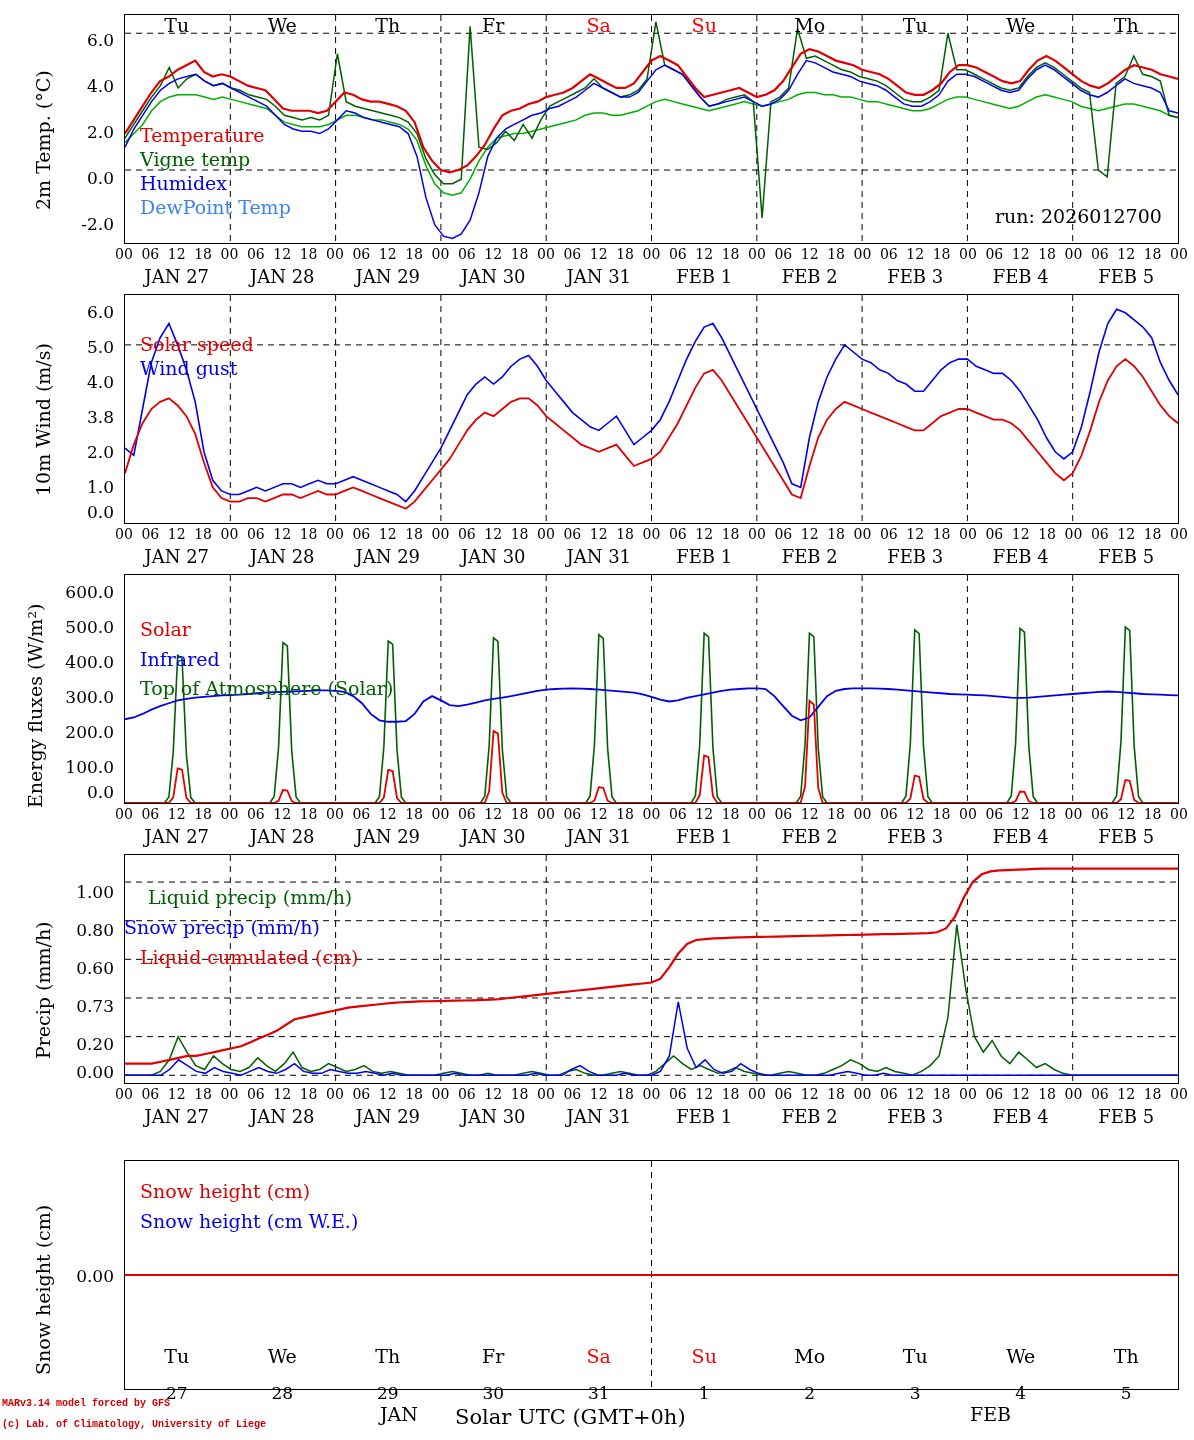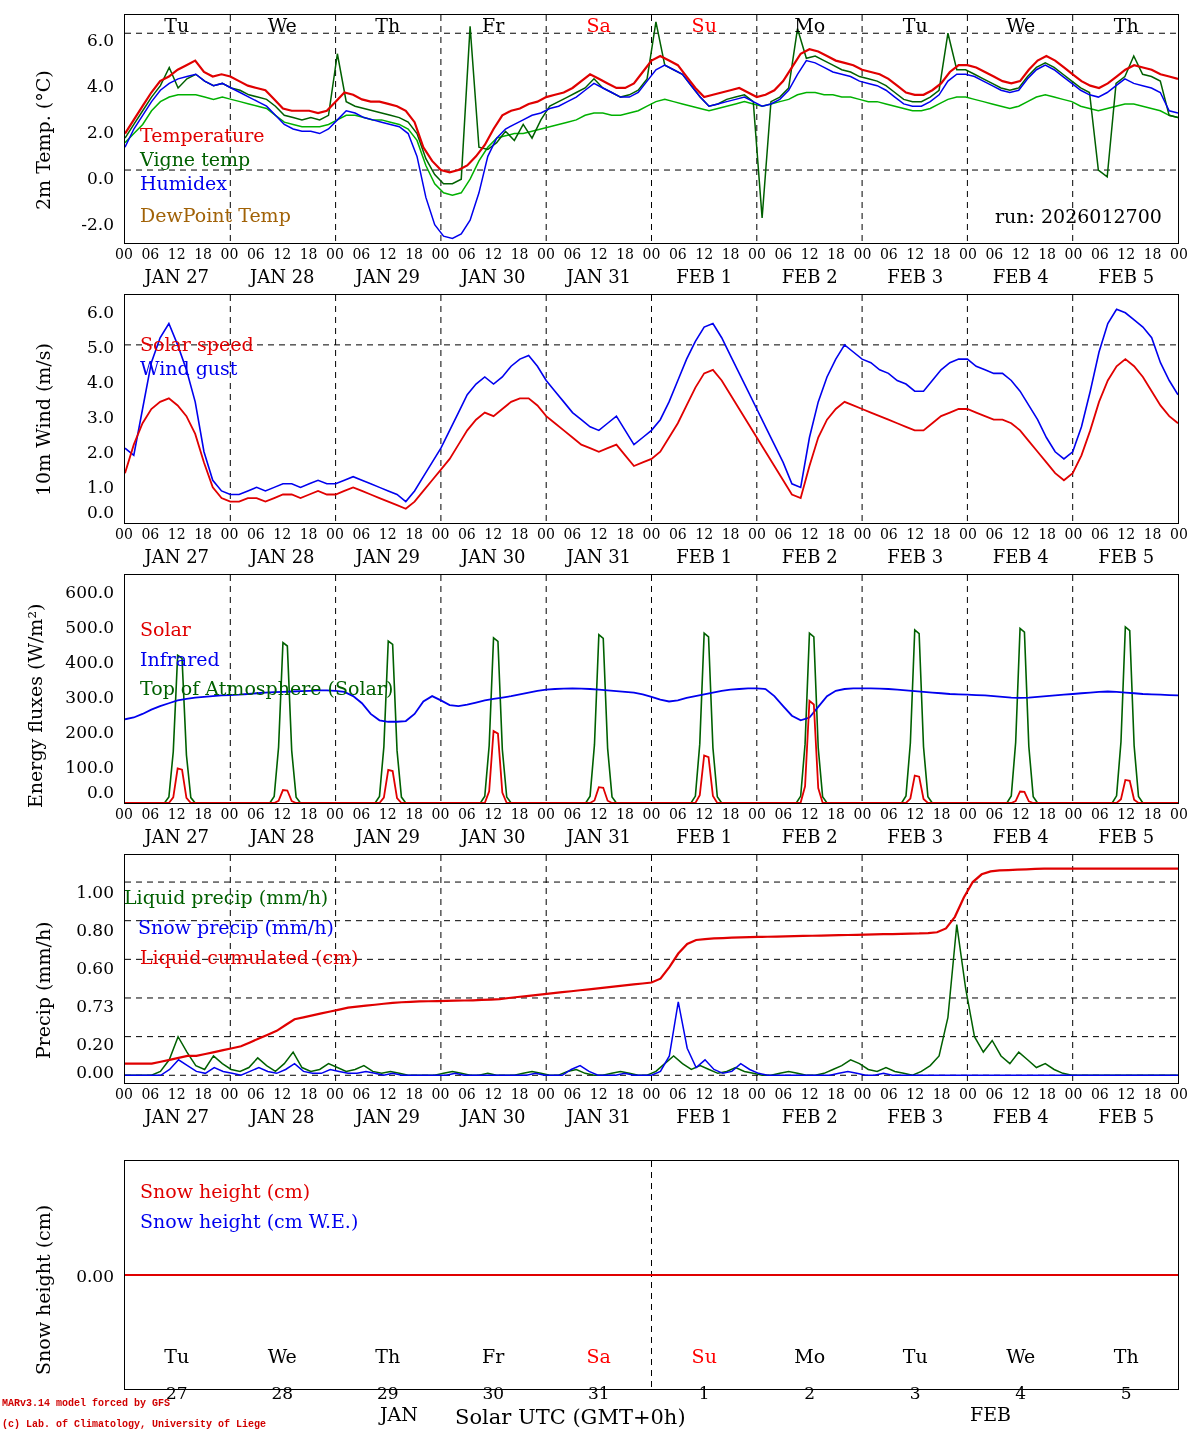--- a/index.html
+++ b/index.html
@@ -48,21 +48,21 @@
   <div class="ytickwrap" style="left:44px;top:14px;height:230px;">
     <div class="ytick" style="top:16px;">6.0</div>
     <div class="ytick" style="top:62px;">4.0</div>
     <div class="ytick" style="top:108px;">2.0</div>
     <div class="ytick" style="top:154px;">0.0</div>
     <div class="ytick" style="top:200px;">-2.0</div>
   </div>
   <div class="legend" style="left:140px;top:124px;color:#e00000;">Temperature</div>
   <div class="legend" style="left:140px;top:148px;color:#006000;">Vigne temp</div>
   <div class="legend" style="left:140px;top:172px;color:#0000ee;">Humidex</div>
-  <div class="legend" style="left:140px;top:204px;color:#a16207;">DewPoint Temp</div>
+  <div class="legend" style="left:140px;top:196px;color:#3b82f6;">DewPoint Temp</div>
   <div class="runlabel" style="left:995px;top:205px;">run: 2026012700</div>
 
   <div id="days-top" style="position:absolute;left:0;top:14px;">
       <div class="daylabel" style="left: 136.75px; top: 0px;">Tu</div>
       <div class="daylabel" style="left: 242.25px; top: 0px;">We</div>
       <div class="daylabel" style="left: 347.75px; top: 0px;">Th</div>
       <div class="daylabel" style="left: 453.25px; top: 0px;">Fr</div>
       <div class="daylabel" style="left: 558.75px; top: 0px; color: rgb(255, 0, 0);">Sa</div>
       <div class="daylabel" style="left: 664.25px; top: 0px; color: rgb(255, 0, 0);">Su</div>
       <div class="daylabel" style="left: 769.75px; top: 0px;">Mo</div>
@@ -138,21 +138,21 @@
         <line x1="842.4000000000001" x2="842.4000000000001" y1="0" y2="228" stroke="#000" stroke-width="1" stroke-dasharray="6 5"></line>
         <line x1="947.7" x2="947.7" y1="0" y2="228" stroke="#000" stroke-width="1" stroke-dasharray="6 5"></line>
         <path d="M0.00 153.19 L8.78 160.31 L17.55 114.00 L26.33 67.69 L35.10 42.75 L43.88 28.50 L52.65 49.88 L61.43 74.81 L70.20 106.88 L78.97 156.75 L87.75 185.25 L96.52 195.94 L105.30 199.50 L114.08 199.50 L122.85 195.94 L131.63 192.38 L140.40 195.94 L149.17 192.38 L157.95 188.81 L166.72 188.81 L175.50 192.38 L184.27 188.81 L193.05 185.25 L201.83 188.81 L210.60 188.81 L219.38 185.25 L228.15 181.69 L236.93 185.25 L245.70 188.81 L254.47 192.38 L263.25 195.94 L272.03 199.50 L280.80 206.63 L289.58 195.94 L298.35 181.69 L307.13 167.44 L315.90 153.19 L324.68 135.38 L333.45 117.56 L342.23 99.75 L351.00 89.06 L359.78 81.94 L368.55 89.06 L377.32 81.94 L386.10 71.25 L394.88 64.13 L403.65 60.56 L412.43 71.25 L421.20 85.50 L429.97 96.19 L438.75 106.88 L447.52 117.56 L456.30 124.69 L465.07 131.81 L473.85 135.38 L482.63 128.25 L491.40 121.13 L500.17 135.38 L508.95 149.63 L517.73 142.50 L526.50 135.38 L535.27 124.69 L544.05 106.88 L552.83 85.50 L561.60 64.13 L570.38 46.31 L579.15 32.06 L587.93 28.50 L596.70 42.75 L605.47 60.56 L614.25 78.38 L623.02 96.19 L631.80 114.00 L640.57 131.81 L649.35 149.63 L658.13 167.44 L666.90 188.81 L675.68 192.38 L684.45 142.50 L693.23 106.88 L702.00 81.94 L710.78 64.13 L719.55 49.88 L728.32 57.00 L737.10 64.13 L745.88 67.69 L754.65 74.81 L763.42 78.38 L772.20 85.50 L780.98 89.06 L789.75 96.19 L798.52 96.19 L807.30 85.50 L816.08 74.81 L824.85 67.69 L833.63 64.13 L842.40 64.13 L851.18 71.25 L859.95 74.81 L868.72 78.38 L877.50 78.38 L886.27 85.50 L895.05 96.19 L903.82 110.44 L912.60 124.69 L921.38 142.50 L930.15 156.75 L938.93 163.88 L947.70 156.75 L956.48 131.81 L965.25 96.19 L974.03 57.00 L982.80 28.50 L991.57 14.25 L1000.35 17.81 L1009.13 24.94 L1017.90 32.06 L1026.67 42.75 L1035.45 67.69 L1044.23 85.50 L1053.00 99.75 " fill="none" stroke="#0000ee" stroke-width="1.6"></path>
         <path d="M0.00 178.13 L8.78 149.63 L17.55 128.25 L26.33 114.00 L35.10 106.88 L43.88 103.31 L52.65 110.44 L61.43 121.13 L70.20 138.94 L78.97 167.44 L87.75 192.38 L96.52 203.06 L105.30 206.63 L114.08 206.63 L122.85 203.06 L131.63 203.06 L140.40 206.63 L149.17 203.06 L157.95 199.50 L166.72 199.50 L175.50 203.06 L184.27 199.50 L193.05 195.94 L201.83 199.50 L210.60 199.50 L219.38 195.94 L228.15 192.38 L236.93 195.94 L245.70 199.50 L254.47 203.06 L263.25 206.63 L272.03 210.19 L280.80 213.75 L289.58 206.63 L298.35 195.94 L307.13 185.25 L315.90 174.56 L324.68 163.88 L333.45 149.63 L342.23 135.38 L351.00 124.69 L359.78 117.56 L368.55 121.13 L377.32 114.00 L386.10 106.88 L394.88 103.31 L403.65 103.31 L412.43 110.44 L421.20 121.13 L429.97 128.25 L438.75 135.38 L447.52 142.50 L456.30 149.63 L465.07 153.19 L473.85 156.75 L482.63 153.19 L491.40 149.63 L500.17 160.31 L508.95 171.00 L517.73 167.44 L526.50 163.88 L535.27 156.75 L544.05 142.50 L552.83 128.25 L561.60 110.44 L570.38 92.63 L579.15 78.38 L587.93 74.81 L596.70 85.50 L605.47 99.75 L614.25 114.00 L623.02 128.25 L631.80 142.50 L640.57 156.75 L649.35 171.00 L658.13 185.25 L666.90 199.50 L675.68 203.06 L684.45 171.00 L693.23 142.50 L702.00 124.69 L710.78 114.00 L719.55 106.88 L728.32 110.44 L737.10 114.00 L745.88 117.56 L754.65 121.13 L763.42 124.69 L772.20 128.25 L780.98 131.81 L789.75 135.38 L798.52 135.38 L807.30 128.25 L816.08 121.13 L824.85 117.56 L833.63 114.00 L842.40 114.00 L851.18 117.56 L859.95 121.13 L868.72 124.69 L877.50 124.69 L886.27 128.25 L895.05 135.38 L903.82 146.06 L912.60 156.75 L921.38 167.44 L930.15 178.13 L938.93 185.25 L947.70 178.13 L956.48 160.31 L965.25 135.38 L974.03 106.88 L982.80 85.50 L991.57 71.25 L1000.35 64.13 L1009.13 71.25 L1017.90 81.94 L1026.67 96.19 L1035.45 110.44 L1044.23 121.13 L1053.00 128.25 " fill="none" stroke="#e00000" stroke-width="1.8"></path>
       </svg>
   </div>
   <div class="ytickwrap" style="left:44px;top:294px;height:230px;">
     <div class="ytick" style="top:8px;">6.0</div>
     <div class="ytick" style="top:43px;">5.0</div>
     <div class="ytick" style="top:78px;">4.0</div>
-    <div class="ytick" style="top:113px;">3.0</div>
+    <div class="ytick" style="top:113px;">3.8</div>
     <div class="ytick" style="top:148px;">2.0</div>
     <div class="ytick" style="top:183px;">1.0</div>
     <div class="ytick" style="top:208px;">0.0</div>
   </div>
   <div class="legend" style="left:140px;top:333px;color:#e00000;">Solar speed</div>
   <div class="legend" style="left:140px;top:357px;color:#0000ee;">Wind gust</div>
   <div id="x2" style="position:absolute;left:0;top:526px;">
       <div class="xticks" style="position: absolute; left: 114px; top: 0px; width: 20px; text-align: center;">00</div>
       <div class="xticks" style="position: absolute; left: 140.375px; top: 0px; width: 20px; text-align: center;">06</div>
       <div class="xticks" style="position: absolute; left: 166.75px; top: 0px; width: 20px; text-align: center;">12</div>
@@ -313,22 +313,22 @@
       </svg>
   </div>
   <div class="ytickwrap" style="left:44px;top:854px;height:230px;">
     <div class="ytick" style="top:28px;">1.00</div>
     <div class="ytick" style="top:66px;">0.80</div>
     <div class="ytick" style="top:104px;">0.60</div>
     <div class="ytick" style="top:142px;">0.73</div>
     <div class="ytick" style="top:180px;">0.20</div>
     <div class="ytick" style="top:208px;">0.00</div>
   </div>
-  <div class="legend" style="left:124px;top:886px;color:#006000;">Liquid precip (mm/h)</div>
-  <div class="legend" style="left:138px;top:916px;color:#0000ee;">Snow precip (mm/h)</div>
+  <div class="legend" style="left:148px;top:886px;color:#006000;">Liquid precip (mm/h)</div>
+  <div class="legend" style="left:124px;top:916px;color:#0000ee;">Snow precip (mm/h)</div>
   <div class="legend" style="left:140px;top:946px;color:#e00000;">Liquid cumulated (cm)</div>
   <div id="x4" style="position:absolute;left:0;top:1086px;">
       <div class="xticks" style="position: absolute; left: 114px; top: 0px; width: 20px; text-align: center;">00</div>
       <div class="xticks" style="position: absolute; left: 140.375px; top: 0px; width: 20px; text-align: center;">06</div>
       <div class="xticks" style="position: absolute; left: 166.75px; top: 0px; width: 20px; text-align: center;">12</div>
       <div class="xticks" style="position: absolute; left: 193.125px; top: 0px; width: 20px; text-align: center;">18</div>
       <div class="xticks" style="position: absolute; left: 219.5px; top: 0px; width: 20px; text-align: center;">00</div>
       <div class="xticks" style="position: absolute; left: 245.875px; top: 0px; width: 20px; text-align: center;">06</div>
       <div class="xticks" style="position: absolute; left: 272.25px; top: 0px; width: 20px; text-align: center;">12</div>
       <div class="xticks" style="position: absolute; left: 298.625px; top: 0px; width: 20px; text-align: center;">18</div>

